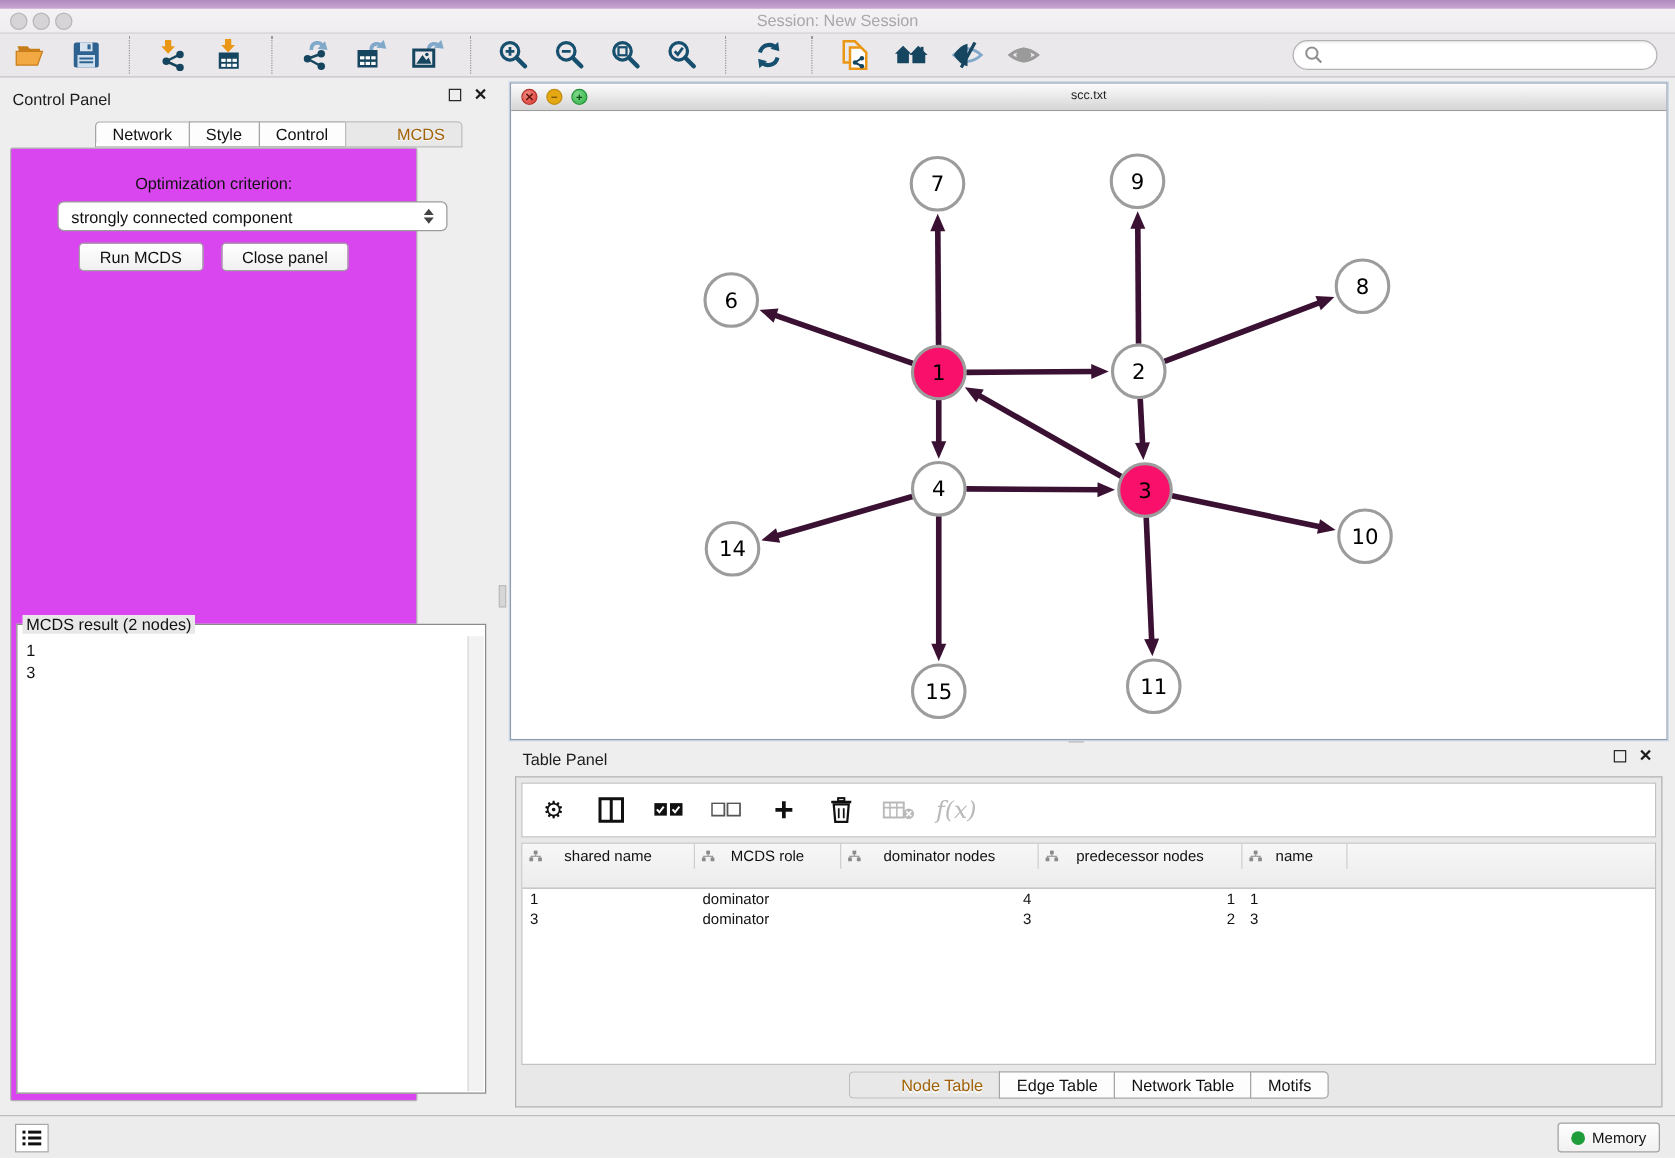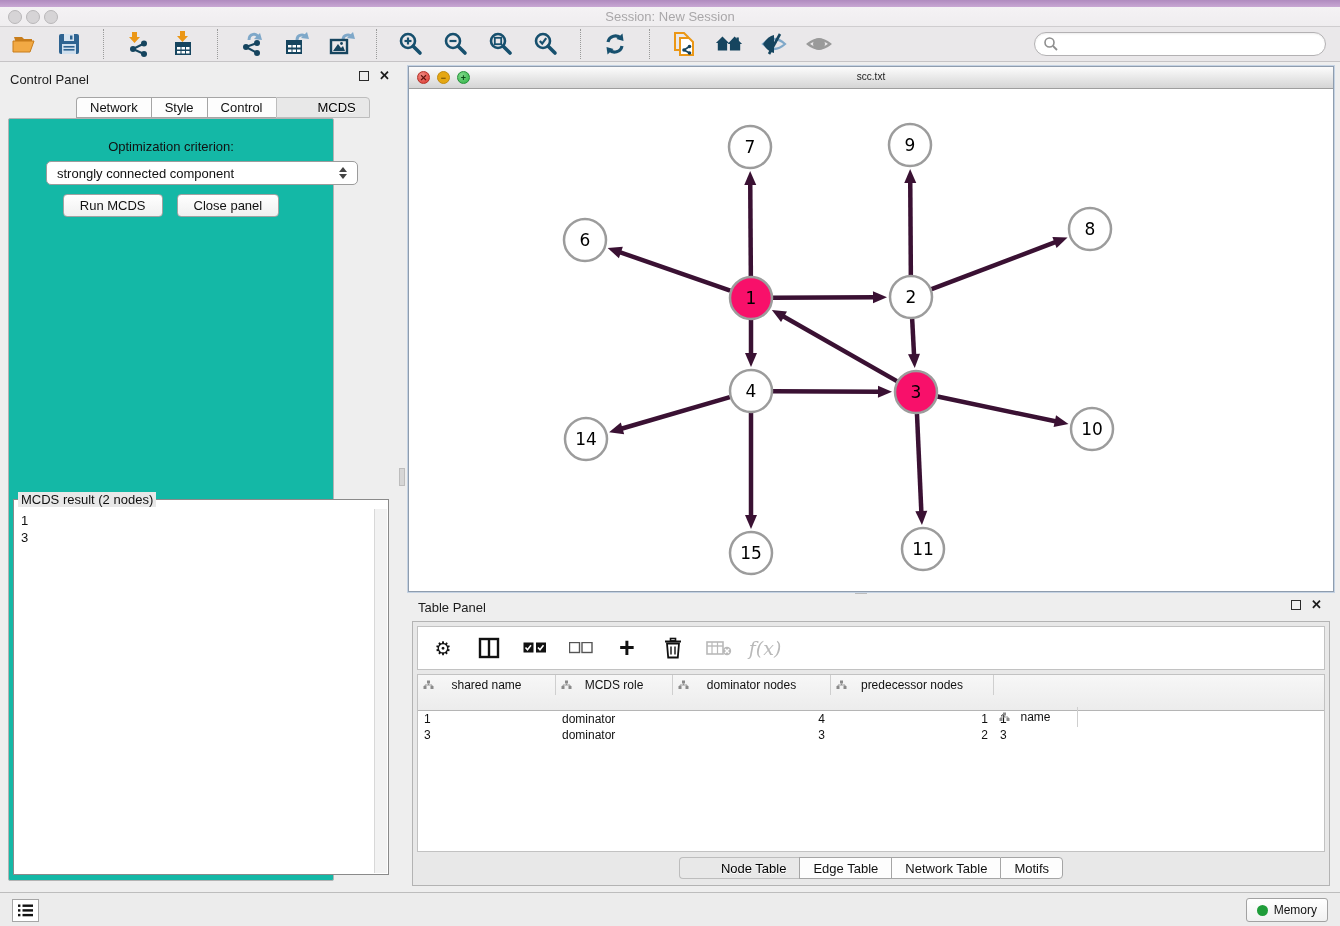--- a/index.html
+++ b/index.html
@@ -24,23 +24,23 @@
   #control-panel { left:0; top:62px; width:404px; height:830px; }
   .panel-header { position:absolute; left:10px; top:10px; font-size:13px; color:#1c1c1c; }
   .panel-btns { position:absolute; right:14px; top:9px; display:flex; gap:10px; align-items:center; }
   .float-box { width:10px; height:10px; border:1.6px solid #2a2a2a; background:transparent; }
   .close-x { font-size:13px; font-weight:900; color:#1b1b1b; line-height:10px; }
 
   .tabrow { position:absolute; display:flex; }
   .tab { height:21px; padding:2px 13px; font-size:13px; background:#fdfdfd; border:1px solid #a5a5a5; border-right-width:0; color:#111; display:flex; align-items:center; }
   .tab:first-child { border-radius:4px 0 0 0; }
   .tab:last-child { border-right-width:1px; border-radius:0 4px 0 0; }
-  .tab.active { background:#e8e8e8; color:#000000; text-shadow:0 1px 0 #fff; border-color:#bdbdbd;padding-left:41px; }
-
-  #cp-card { position:absolute; left:8px; top:56px; width:326px; height:763px; background:#14b8a6; border:1px solid #b3b3b3; border-radius:2px; }
+  .tab.active { background:#e8e8e8; color:#a16207; text-shadow:0 1px 0 #fff; border-color:#bdbdbd;padding-left:41px; }
+
+  #cp-card { position:absolute; left:8px; top:56px; width:326px; height:763px; background:#d946ef; border:1px solid #b3b3b3; border-radius:2px; }
   #opt-label { position:absolute; top:20px; width:100%; text-align:center; font-size:13px; color:#111; }
   #criterion-select { position:absolute; left:37px; top:42px; width:312px; height:24px; background:#fff; border:1px solid #9c9c9c; border-radius:5px; display:flex; align-items:center; padding:0 10px; font-size:13px; color:#111; }
   .stepper { margin-left:auto; display:flex; flex-direction:column; gap:2px; align-items:center; }
   .stepper .up { width:0; height:0; border-left:4px solid transparent; border-right:4px solid transparent; border-bottom:5px solid #444; }
   .stepper .down { width:0; height:0; border-left:4px solid transparent; border-right:4px solid transparent; border-top:5px solid #444; }
   #cp-buttons { position:absolute; top:75px; width:100%; display:flex; justify-content:center; gap:14px; }
   .push-btn { height:23px; padding:2px 16px; font-size:13px; color:#111; background:linear-gradient(#ffffff,#f0f0f0); border:1px solid #a2a2a2; border-radius:4px; display:flex; align-items:center; }
 
   #result-fieldset { position:absolute; left:4px; top:373px; width:376px; height:383px; border:1px solid #8a8a8a; background:#fff; }
   #result-legend { font-size:13px; color:#111; background:#e8e8e8; padding:0 3px; margin-left:4px; }
@@ -444,21 +444,21 @@
           </div>
           <div class="th" style="width: 163px;">
             <svg class="th-icon" width="11" height="10" viewBox="0 0 11 10">
               <rect x="4" y="0.5" width="3" height="3" fill="#8a8a8a"></rect>
               <rect x="0.5" y="6" width="3" height="3" fill="#8a8a8a"></rect>
               <rect x="7.5" y="6" width="3" height="3" fill="#8a8a8a"></rect>
               <path d="M5.5 3.5 v1.5 M2 6 v-1 h7 v1" fill="none" stroke="#8a8a8a" stroke-width="0.9"></path>
             </svg>
             <span>predecessor nodes</span>
           </div>
-          <div class="th" style="width: 84px; margin-top: 32px;">
+          <div class="th" style="width: 84px;">
             <svg class="th-icon" width="11" height="10" viewBox="0 0 11 10">
               <rect x="4" y="0.5" width="3" height="3" fill="#8a8a8a"></rect>
               <rect x="0.5" y="6" width="3" height="3" fill="#8a8a8a"></rect>
               <rect x="7.5" y="6" width="3" height="3" fill="#8a8a8a"></rect>
               <path d="M5.5 3.5 v1.5 M2 6 v-1 h7 v1" fill="none" stroke="#8a8a8a" stroke-width="0.9"></path>
             </svg>
             <span>name</span>
           </div>
         </div>
       <div id="tp-rows">

